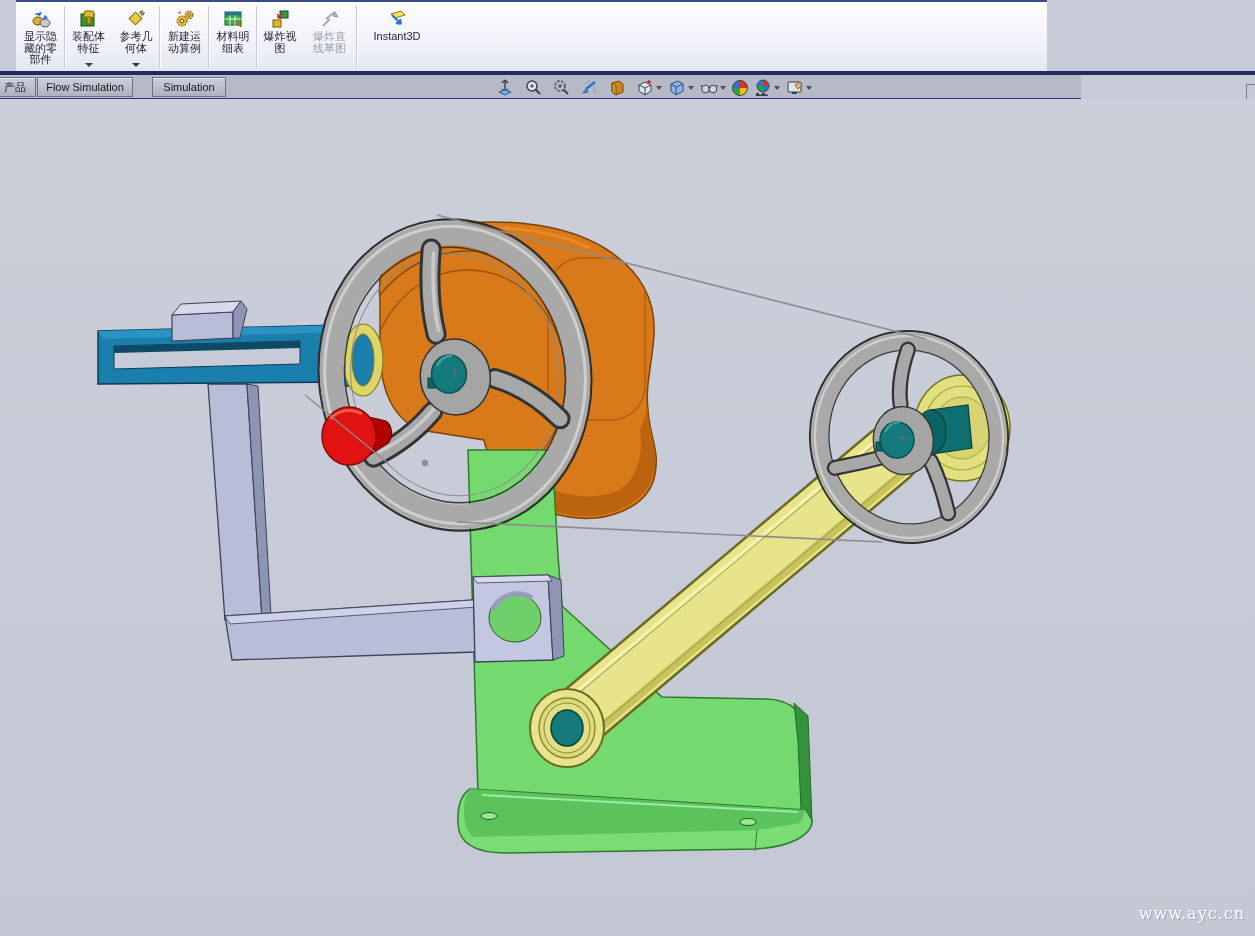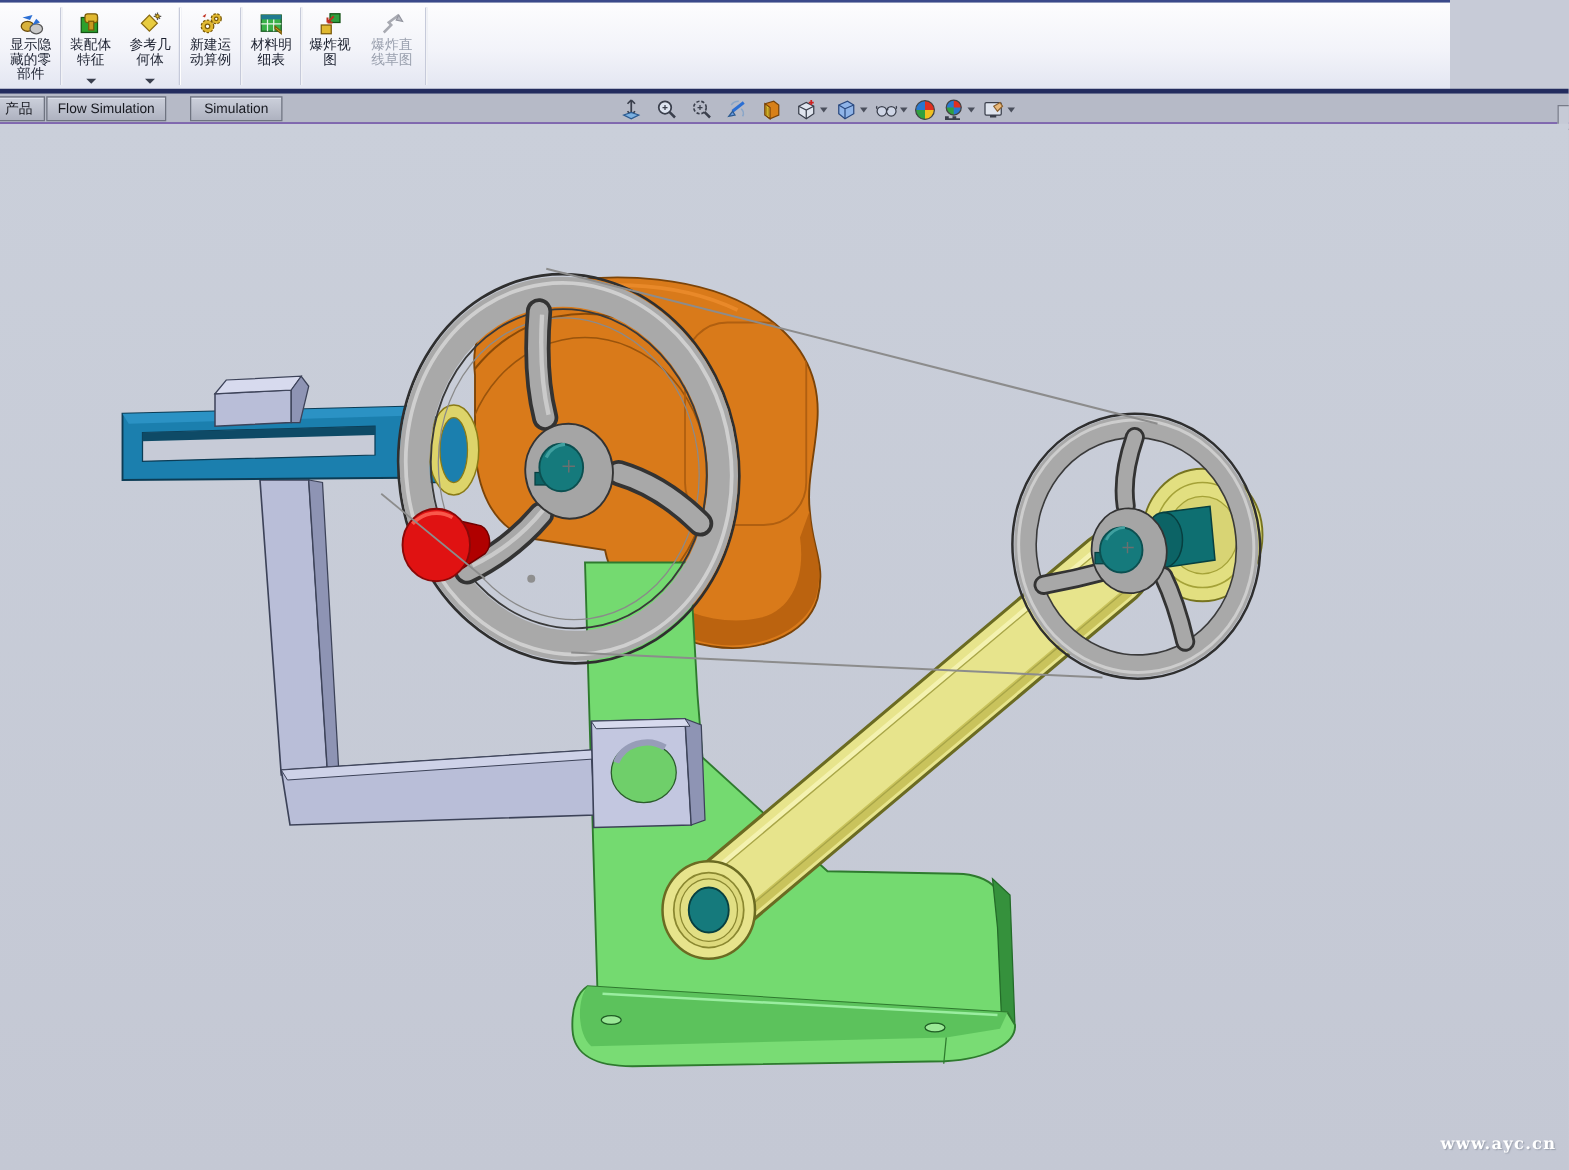--- a/index.html
+++ b/index.html
@@ -1,56 +1,56 @@
 <!DOCTYPE html>
 <html><head>
 <meta charset="utf-8">
 <style>
   html,body{margin:0;padding:0;}
   body{width:1255px;height:936px;overflow:hidden;position:relative;
        font-family:"Liberation Sans","DejaVu Sans",sans-serif;background:#c7cbd7;}
 
   
-  #topbar{position:absolute;left:0;top:0;width:1160px;height:71px;
+  #topbar{position:absolute;left:16px;top:0;width:1031px;height:71px;
           background:linear-gradient(180deg,#fdfdfe 0%,#f2f3f9 55%,#e2e5f1 100%);
           border-top:2px solid #3a4a8a;}
   .tb-btn{position:absolute;top:2px;height:67px;text-align:center;cursor:default;}
   .tb-icon{display:block;margin:4px auto 1px auto;width:22px;height:22px;}
   .tb-line{display:block;font-size:11px;line-height:11.5px;color:#1c2130;white-space:nowrap;}
   .tb-line:empty{display:none;}
   .tb-btn.disabled .tb-line{color:#9aa0ae;}
   .tb-caret{position:absolute;bottom:4px;left:50%;margin-left:-4px;width:0;height:0;
             border-left:4px solid transparent;border-right:4px solid transparent;
             border-top:4px solid #3a3f4e;}
   .tb-sep{position:absolute;top:4px;width:1px;height:62px;background:#c6cada;
           border-right:1px solid #ffffff;}
   #navy-strip{position:absolute;left:0;top:71px;width:1255px;height:4px;background:#232c5e;}
 
   
-  #tabrow{position:absolute;left:0;top:75px;width:1255px;height:23px;
-          background:#b6bac7;border-bottom:1px solid #4c1d95;}
+  #tabrow{position:absolute;left:0;top:75px;width:1081px;height:23px;
+          background:#b6bac7;border-bottom:3px solid #4c1d95;}
   .doc-tab{position:absolute;top:2px;height:18px;border:1px solid #6e7380;
            background:linear-gradient(180deg,#ccd0db,#aeb2c0);
            font-size:11px;line-height:18px;color:#16181f;text-align:center;
            box-shadow:inset 0 1px 0 #e4e7ef;}
   
   .hud{position:absolute;top:79px;width:18px;height:18px;}
   .hud svg{display:block;}
   .hud-caret{position:absolute;top:86px;width:0;height:0;border-left:3px solid transparent;
              border-right:3px solid transparent;border-top:4px solid #4a4f5c;}
   #edge-frag{position:absolute;left:1246px;top:84px;width:9px;height:18px;
              border:1px solid #777b88;background:#c6cad6;}
 
   
   #viewport{position:absolute;left:0;top:99px;width:1255px;height:837px;
             background:linear-gradient(180deg,#cacfda 0%,#c4c8d4 100%);}
   #scene{position:absolute;left:0;top:0;}
   #watermark{position:absolute;right:10px;bottom:13px;
-             font-family:"DejaVu Serif","Liberation Serif",serif;font-weight:bold;
-             font-size:13px;color:#ffffff;letter-spacing:1px;
+             font-family:"DejaVu Serif","Liberation Serif",serif;font-weight:normal;
+             font-size:16px;color:#ffffff;letter-spacing:1px;
              text-shadow:1px 1px 1px #9aa0ad;}
 </style>
 </head>
 <body>
 
 <div id="topbar">
 
   <div class="tb-btn" style="left:0;width:49px">
     <span class="tb-icon">
       <svg width="22" height="22">
@@ -134,20 +134,29 @@
     <span class="tb-icon">
       <svg width="22" height="22">
           <path d="M4 18 L10 12 L8 10 L16 4" stroke="#a8aab2" stroke-width="2" fill="none"></path>
           <path d="M16 4 l3 5 l-5 -1 Z" fill="#b8bac2" stroke="#93959f"></path>
         </svg>
     </span>
     <span class="tb-line">爆炸直</span>
     <span class="tb-line">线草图</span>
   </div>
 
+  <div class="tb-btn" style="left:340px;width:82px">
+    <span class="tb-icon">
+      <svg width="22" height="22">
+          <path d="M5 6 L15 3 L19 7 L9 10 Z" fill="#f0e060" stroke="#8a7a10"></path>
+          <path d="M6 7 L15 16 M15 16 l-1 -5 M15 16 l-5 -1" stroke="#2b6fd4" stroke-width="2" fill="none"></path>
+        </svg>
+    </span>
+    <span class="tb-line">Instant3D</span>
+  </div>
 
   <div class="tb-sep" style="left:48px"></div>
   <div class="tb-sep" style="left:143px"></div>
   <div class="tb-sep" style="left:192px"></div>
   <div class="tb-sep" style="left:240px"></div>
   <div class="tb-sep" style="left:340px"></div>
 </div>
 
 <div id="navy-strip"></div>
 

